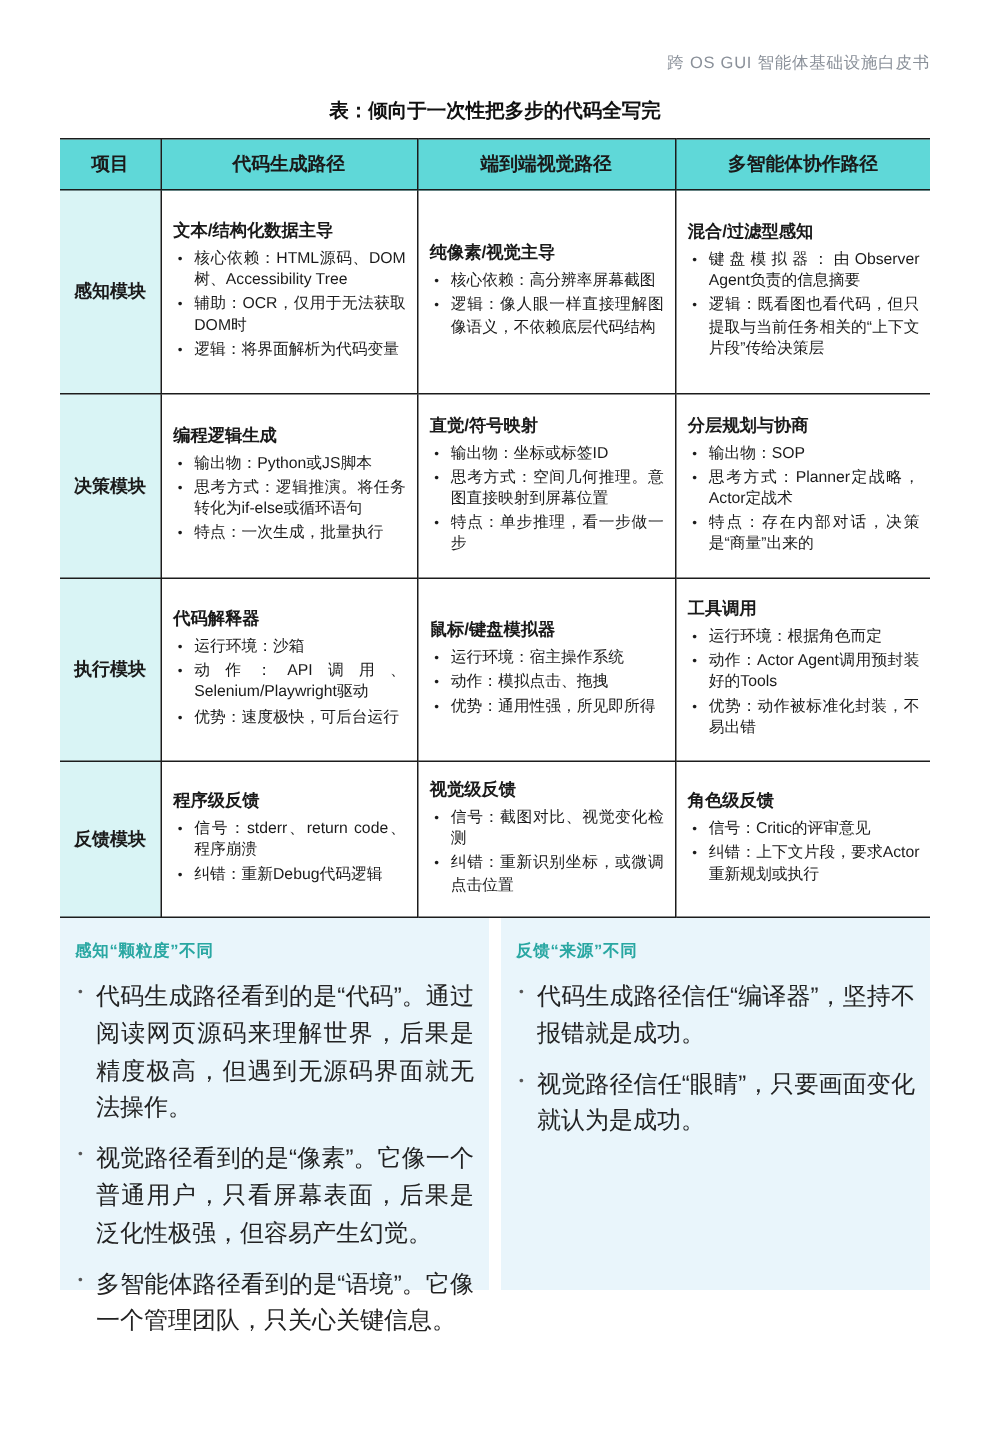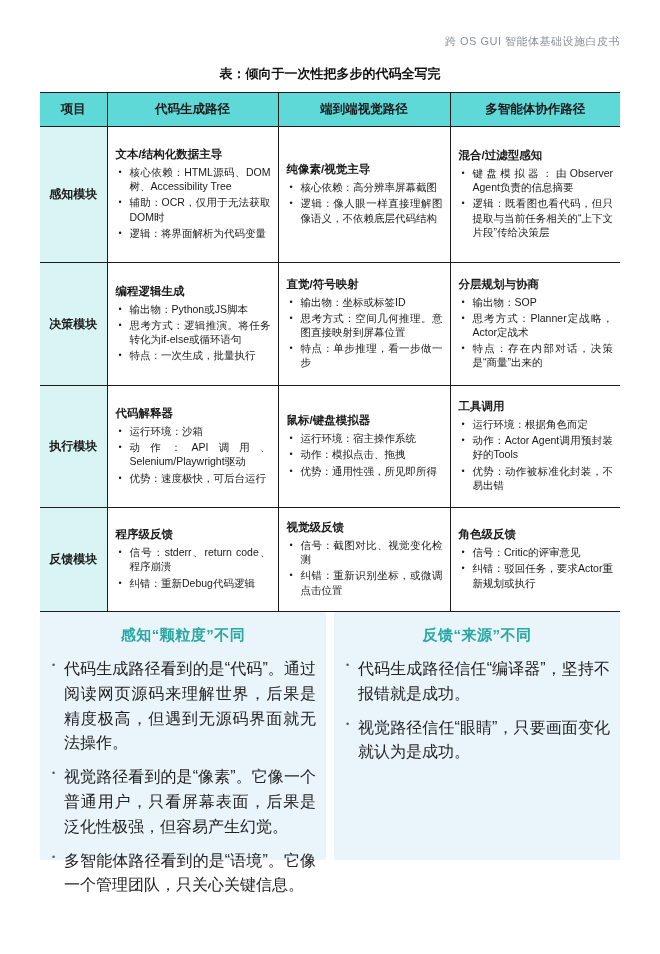--- a/index.html
+++ b/index.html
@@ -104,24 +104,23 @@
     gap:8px;
     align-items:stretch;
     height:248px;
   }
   .fig-box{
     flex:1;
     background:var(--box-bg);
     padding:14px 10px 10px 10px;
   }
   .box-title{
-    text-align:center;
     color:var(--box-title);
     font-weight:bold;
-    font-size:15px;
+    font-size:11px;
     margin-bottom:12px;
     letter-spacing:.5px;
   }
   ul.box-list{list-style:none;}
   ul.box-list li{
     position:relative;
     padding-left:14px;
     font-size:16px;
     line-height:1.55;
     margin-bottom:9px;
@@ -274,21 +273,21 @@
           <div class="cell-head">视觉级反馈</div>
           <ul class="cell-list">
               <li>信号：截图对比、视觉变化检测</li>
               <li>纠错：重新识别坐标，或微调点击位置</li>
             </ul>
         </td>
         <td class="cell">
           <div class="cell-head">角色级反馈</div>
           <ul class="cell-list">
               <li>信号：Critic的评审意见</li>
-              <li>纠错：驳回任务，要求Actor重新规划或执行</li>
+              <li>纠错：上下文片段，要求Actor重新规划或执行</li>
             </ul>
         </td>
       </tr>
     </tbody>
   </table>
 
 
   <div class="boxes">
     <div class="fig-box">
       <div class="box-title">感知“颗粒度”不同</div>

